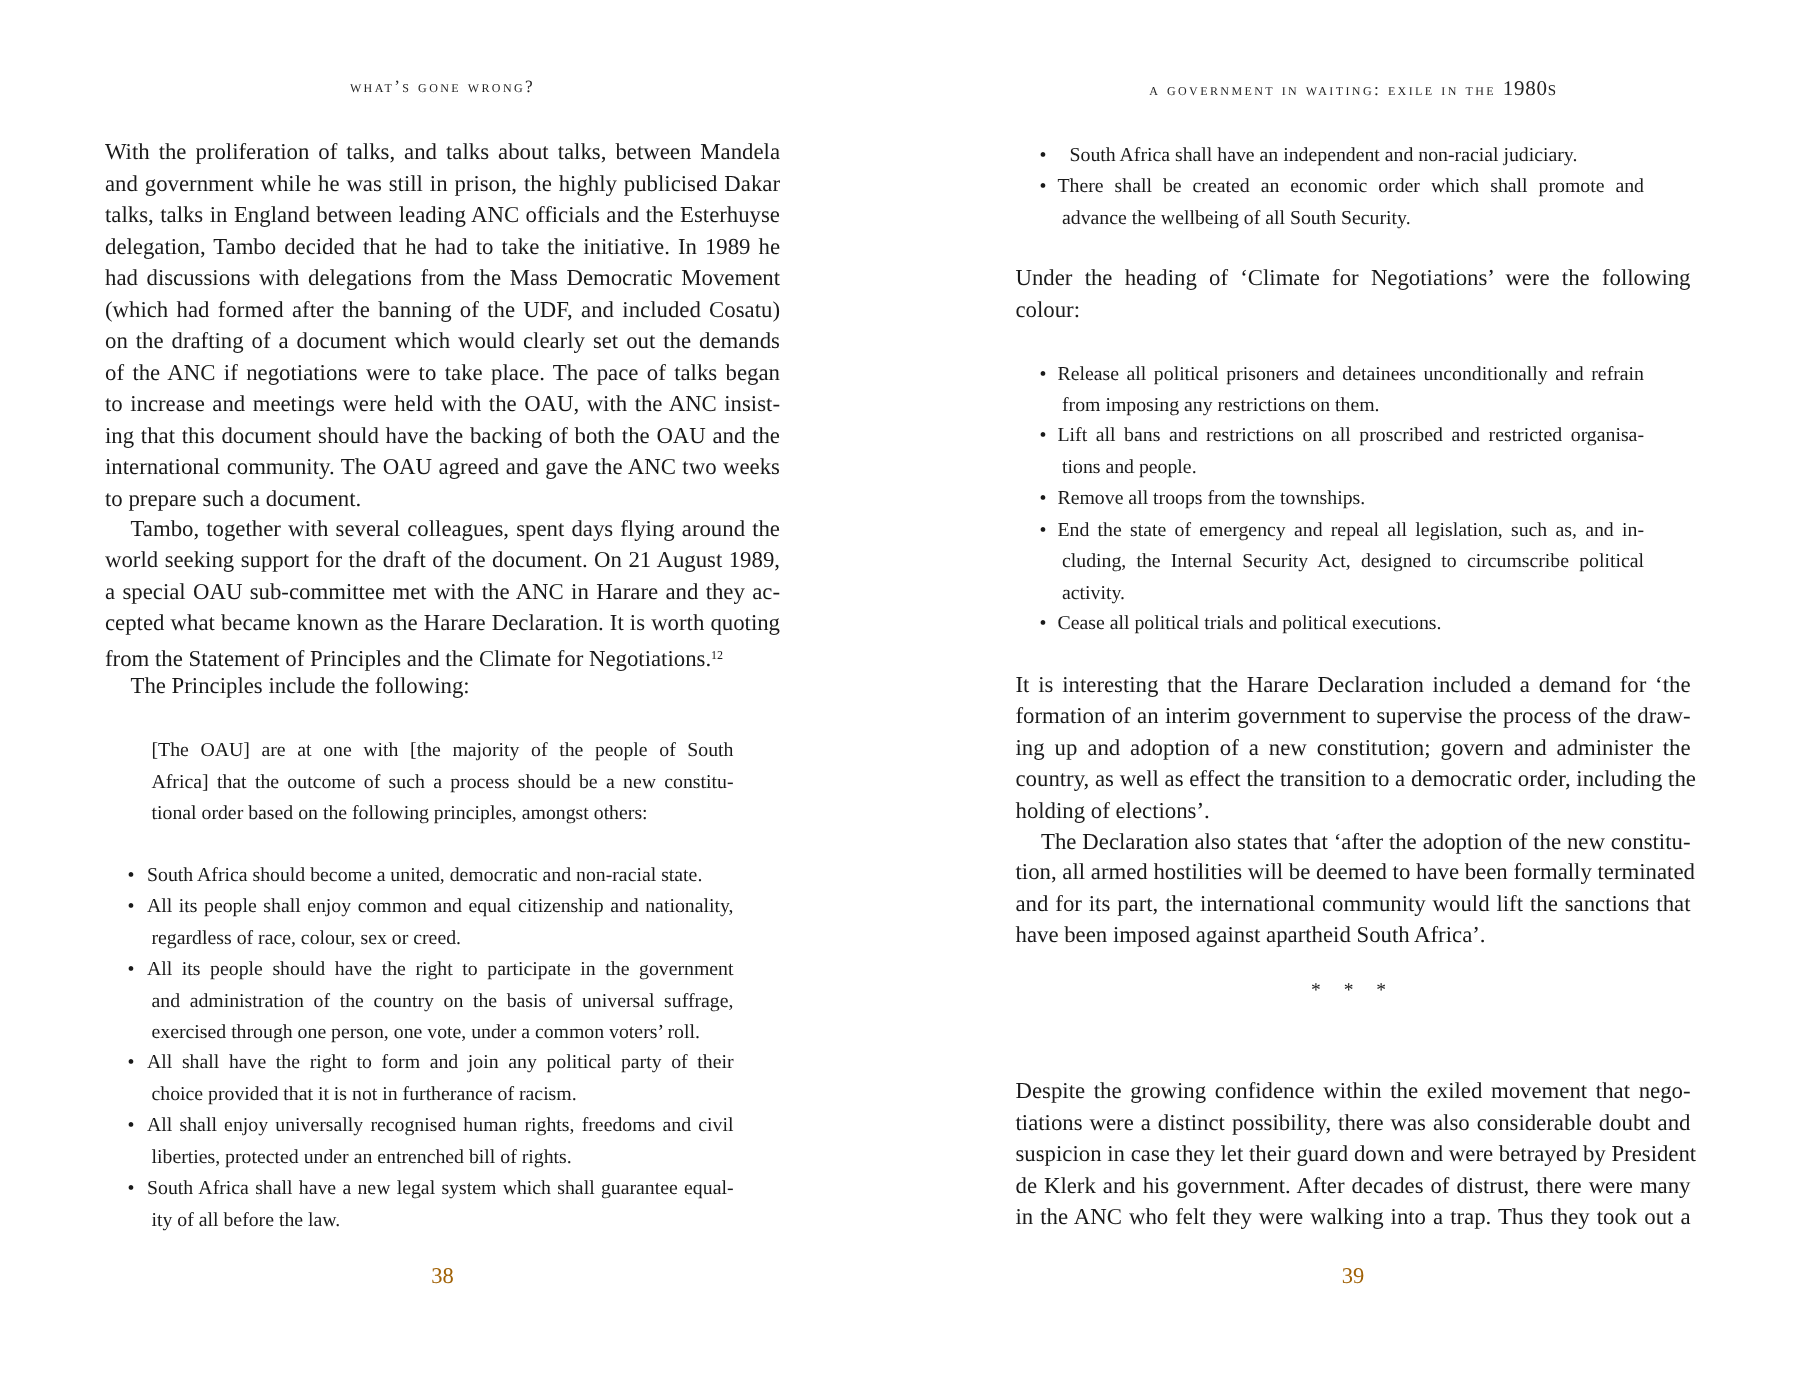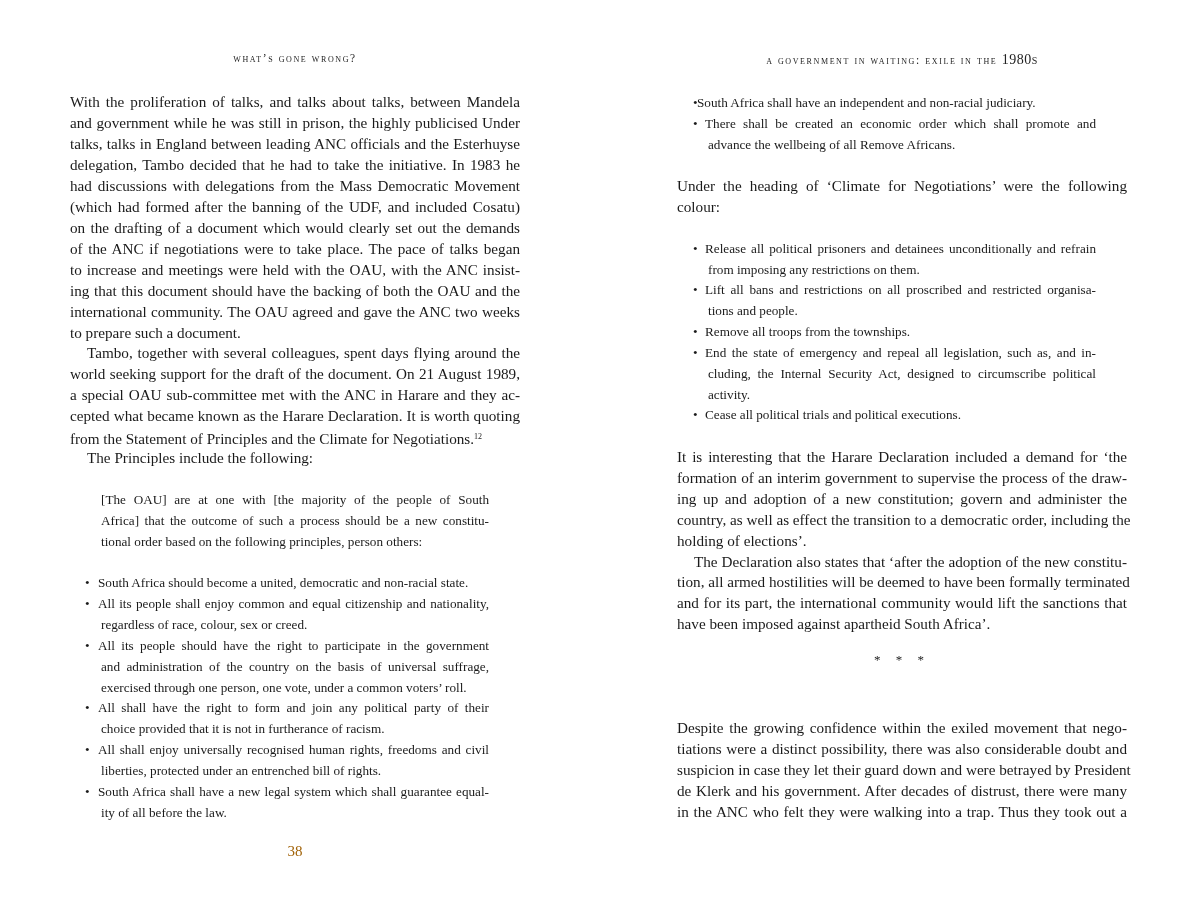--- a/index.html
+++ b/index.html
@@ -35,23 +35,23 @@
   }
 </style>
 </head>
 <body>
 
 <div class="page left">
   <div class="running-head">What’s Gone Wrong?</div>
 
   <div>
     <div class="ln j" style="top:91px;width:450px">With the proliferation of talks, and talks about talks, between Mandela</div>
-    <div class="ln j" style="top:112px;width:450px">and government while he was still in prison, the highly publicised Under</div>
+    <div class="ln j" style="top:112px;width:450px">and government while he was still in prison, the highly publicised Dakar</div>
     <div class="ln j" style="top:133px;width:450px">talks, talks in England between leading ANC officials and the Esterhuyse</div>
-    <div class="ln j" style="top:154px;width:450px">delegation, Tambo decided that he had to take the initiative. In 1983 he</div>
+    <div class="ln j" style="top:154px;width:450px">delegation, Tambo decided that he had to take the initiative. In 1989 he</div>
     <div class="ln j" style="top:175px;width:450px">had discussions with delegations from the Mass Democratic Movement</div>
     <div class="ln j" style="top:196px;width:450px">(which had formed after the banning of the UDF, and included Cosatu)</div>
     <div class="ln j" style="top:217px;width:450px">on the drafting of a document which would clearly set out the demands</div>
     <div class="ln j" style="top:238px;width:450px">of the ANC if negotiations were to take place. The pace of talks began</div>
     <div class="ln j" style="top:259px;width:450px">to increase and meetings were held with the OAU, with the ANC insist-</div>
     <div class="ln j" style="top:280px;width:450px">ing that this document should have the backing of both the OAU and the</div>
     <div class="ln j" style="top:301px;width:450px">international community. The OAU agreed and gave the ANC two weeks</div>
     <div class="ln" style="top:322px">to prepare such a document.</div>
   </div>
 
@@ -61,21 +61,21 @@
     <div class="ln j" style="top:384px;width:450px">a special OAU sub-committee met with the ANC in Harare and they ac-</div>
     <div class="ln j" style="top:405px;width:450px">cepted what became known as the Harare Declaration. It is worth quoting</div>
     <div class="ln" style="top:426px"><span>from the Statement of Principles and the Climate for Negotiations.</span><sup class="fn">12</sup></div>
   </div>
 
   <div class="ln" style="top:447px;left:17px">The Principles include the following:</div>
 
   <div>
     <div class="ln small j" style="top:489px;left:31px;width:388px">[The OAU] are at one with [the majority of the people of South</div>
     <div class="ln small j" style="top:510px;left:31px;width:388px">Africa] that the outcome of such a process should be a new constitu-</div>
-    <div class="ln small" style="top:531px;left:31px">tional order based on the following principles, person others:</div>
+    <div class="ln small" style="top:531px;left:31px">tional order based on the following principles, amongst others:</div>
   </div>
 
   <div>
     <div>
       <span class="bullet ln small" style="top:572px;left:15px">•</span>
       <div class="ln small" style="top:572px;left:28px">South Africa should become a united, democratic and non-racial state.</div>
     </div>
     <div>
       <span class="bullet ln small" style="top:593px;left:15px">•</span>
       <div class="ln small j" style="top:593px;left:28px;width:391px">All its people shall enjoy common and equal citizenship and nationality,</div>
@@ -106,26 +106,26 @@
 
   <div class="folio">38</div>
 </div>
 
 <div class="page right">
   <div class="running-head"><span>A Government in Waiting: Exile in the</span> <span class="num">1980s</span></div>
 
   <div>
     <div>
       <span class="bullet ln small" style="top:92px;left:16px">•</span>
-      <div class="ln small" style="top:92px;left:20px">South Africa shall have an independent and non-racial judiciary.</div>
+      <div class="ln small" style="top:92px;left:36px">South Africa shall have an independent and non-racial judiciary.</div>
     </div>
     <div>
       <span class="bullet ln small" style="top:113px;left:16px">•</span>
       <div class="ln small j" style="top:113px;left:28px;width:391px">There shall be created an economic order which shall promote and</div>
-      <div class="ln small" style="top:134px;left:31px">advance the wellbeing of all Remove Africans.</div>
+      <div class="ln small" style="top:134px;left:31px">advance the wellbeing of all South Security.</div>
     </div>
   </div>
 
   <div>
     <div class="ln j" style="top:175px;width:450px">Under the heading of ‘Climate for Negotiations’ were the following</div>
     <div class="ln" style="top:196px">colour:</div>
   </div>
 
   <div>
     <div>
@@ -172,13 +172,14 @@
   <div class="stars">* * *</div>
 
   <div>
     <div class="ln j" style="top:717px;width:450px">Despite the growing confidence within the exiled movement that nego-</div>
     <div class="ln j" style="top:738px;width:450px">tiations were a distinct possibility, there was also considerable doubt and</div>
     <div class="ln j" style="top:759px;width:450px">suspicion in case they let their guard down and were betrayed by President</div>
     <div class="ln j" style="top:780px;width:450px">de Klerk and his government. After decades of distrust, there were many</div>
     <div class="ln j" style="top:801px;width:450px">in the ANC who felt they were walking into a trap. Thus they took out a</div>
   </div>
 
+  <div class="folio">39</div>
 </div>
 
 </body></html>

